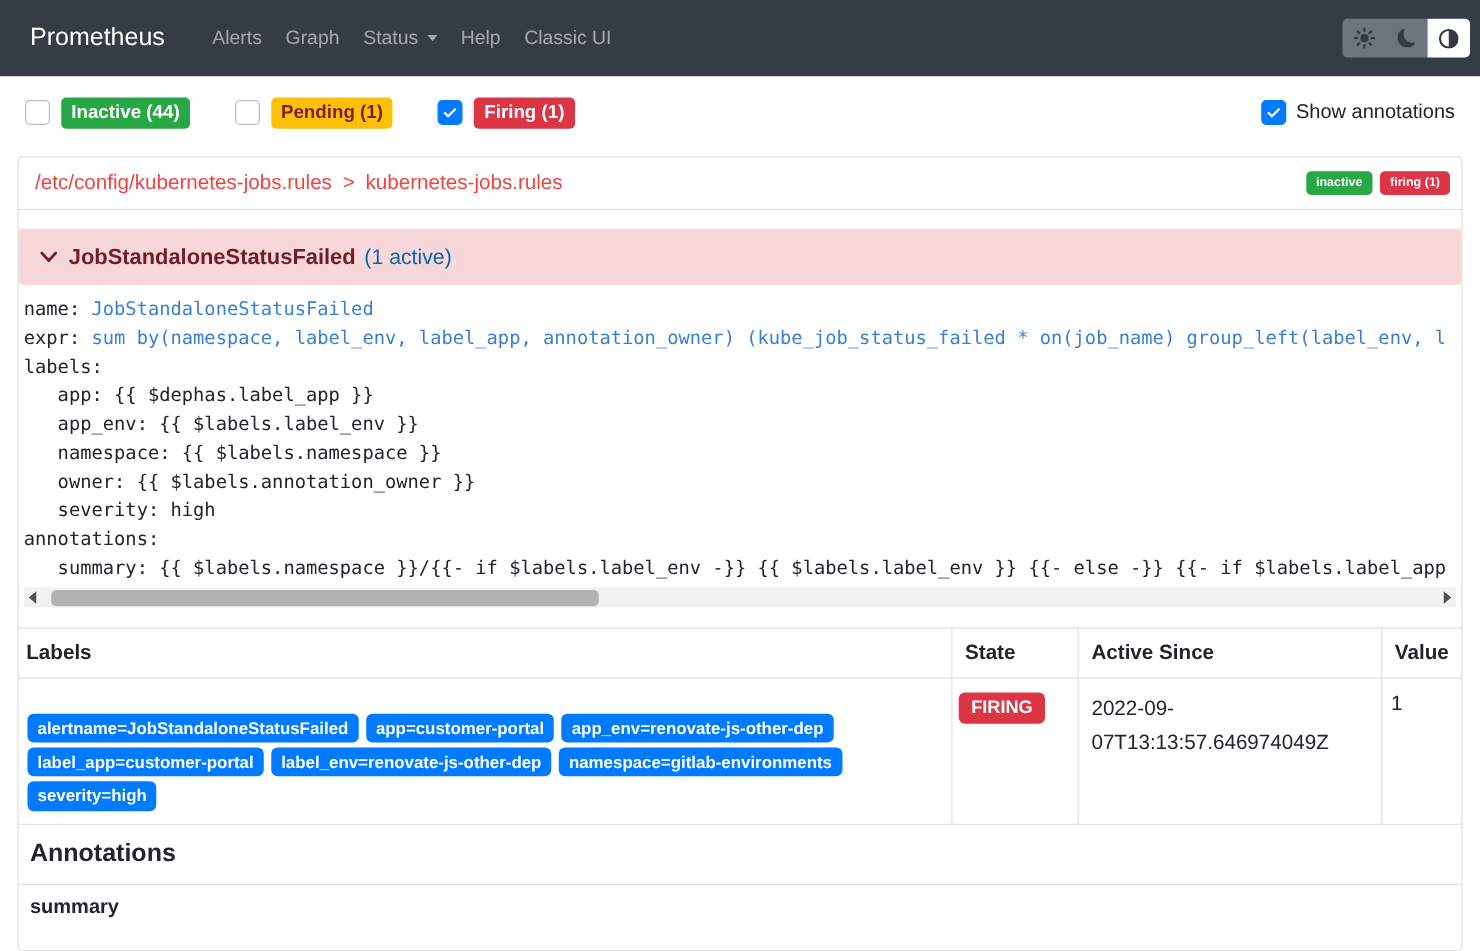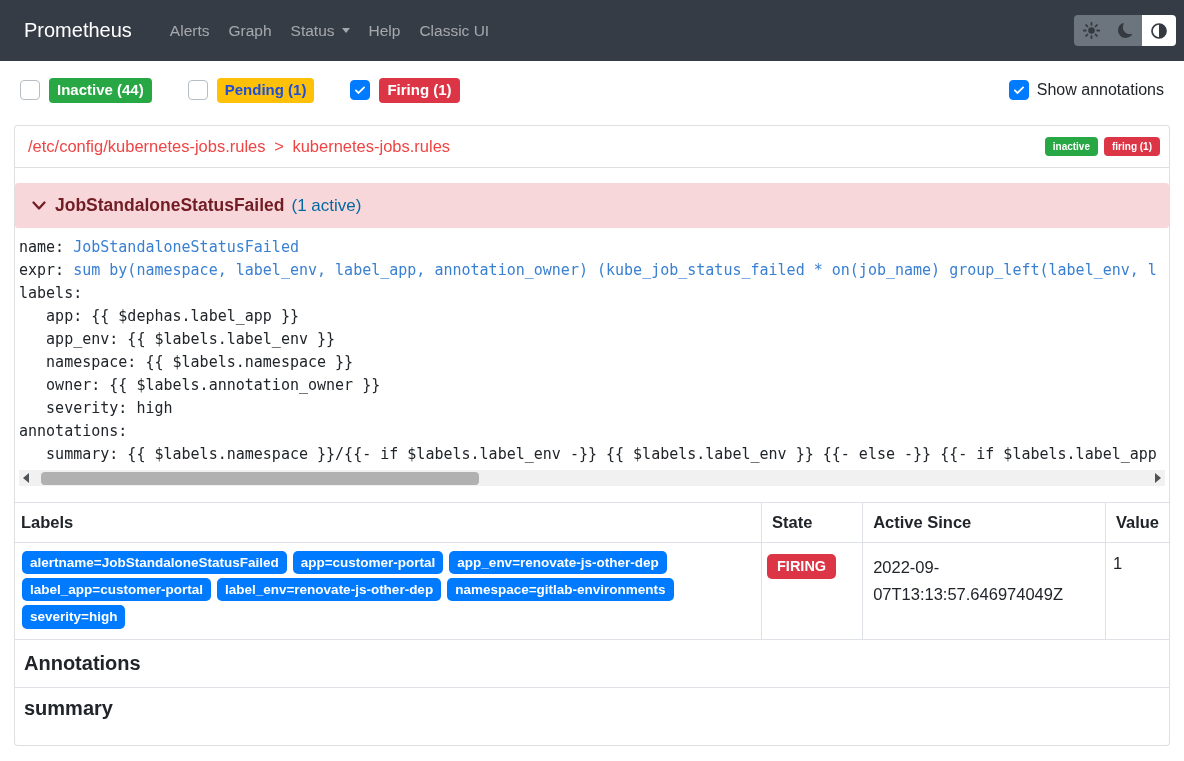--- a/index.html
+++ b/index.html
@@ -159,21 +159,21 @@
     padding: 10px;
   }
   table.alerts th:first-child, table.alerts td:first-child { padding-left: 6px; border-left: none; }
   table.alerts th:last-child,  table.alerts td:last-child  { border-right: none; }
   table.alerts th { font-weight: bold; }
   col.c-labels { width: 765px; }
   col.c-state  { width: 102px; }
   col.c-since  { width: 244px; }
   col.c-value  { width: auto; }
   .labels-cell { padding: 8px 8px 10px 7px !important; }
-  .labels-wrap { display: flex; flex-wrap: wrap; gap: 4px 6px; }
+  .labels-wrap { display: flex; flex-wrap: wrap; gap: 4px 6px; margin-top: 20px; }
   .label-badge {
     background: #007bff;
     color: #fff;
     font-size: 13.5px;
     font-weight: bold;
     padding: 4.5px 8px;
     border-radius: 5px;
     line-height: 1.05;
     white-space: nowrap;
   }
@@ -192,21 +192,21 @@
   .value-cell { padding-top: 11px !important; padding-left: 7px !important; }
 
   
   .annotations-title {
     font-size: 20px;
     font-weight: bold;
     padding: 12px 9px;
     border-bottom: 1px solid #dee2e6;
   }
   .annotation-item { padding: 9px 9px 13px 9px; }
-  .annotation-key { font-weight: bold; font-size: 20px; margin-bottom: 12px; }
+  .annotation-key { font-weight: bold; font-size: 16px; margin-bottom: 12px; }
   .annotation-value { font-size: 17px; }
 </style>
 </head>
 <body>
 
 <nav class="navbar">
   <a class="brand">Prometheus</a>
   <div class="navbar-links">
       <a class="nav-link">Alerts</a>
       <a class="nav-link">Graph</a>
@@ -251,21 +251,21 @@
 </nav>
 
 <div class="filter-row">
   <div style="display:flex;align-items:center">
       <label class="filter-group">
         <span class="cb"></span>
         <span class="filter-badge" style="background: rgb(40, 167, 69); color: rgb(255, 255, 255);">Inactive (44)</span>
       </label>
       <label class="filter-group">
         <span class="cb"></span>
-        <span class="filter-badge" style="background: rgb(255, 193, 7); color: #1d4ed8;">Pending (1)</span>
+        <span class="filter-badge" style="background: rgb(255, 193, 7); color: #7f1d1d;">Pending (1)</span>
       </label>
       <label class="filter-group">
         <span class="cb checked">
           <svg viewBox="0 0 16 16" width="12" height="12">
             <path d="M2.5 8.5 L6 12 L13.5 4.5" stroke="#fff" stroke-width="2.4" fill="none" stroke-linecap="round"></path>
           </svg>
         </span>
         <span class="filter-badge" style="background: rgb(220, 53, 69); color: rgb(255, 255, 255);">Firing (1)</span>
       </label>
     </div>

